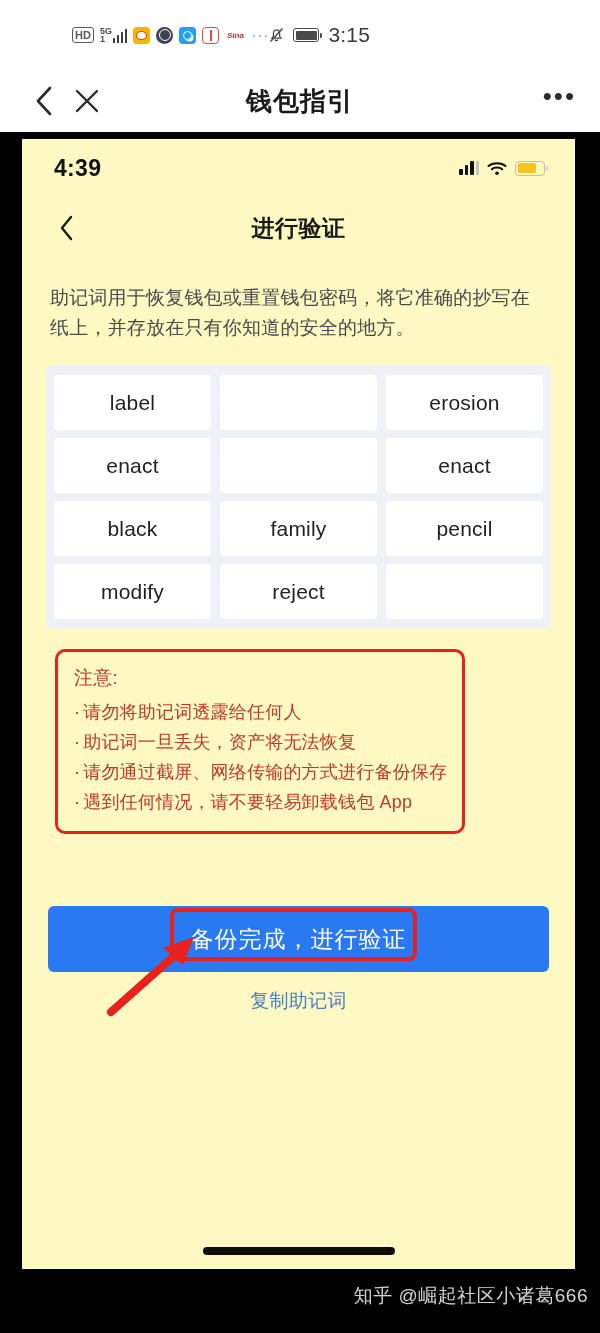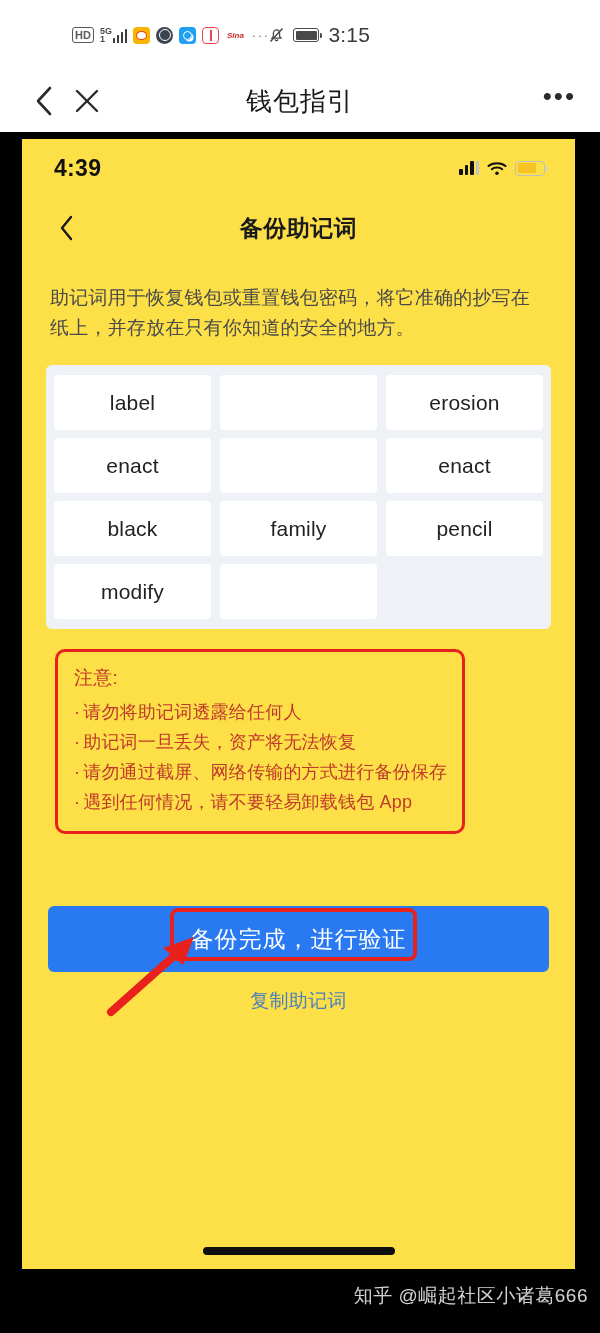--- a/index.html
+++ b/index.html
@@ -168,21 +168,21 @@
     width: 42px; height: 42px;
     display: flex; align-items: center; justify-content: center;
     flex: none;
   }
   .nav-back svg, .nav-close svg { display: block; }
   .outer-title {
     position: absolute;
     left: 0; right: 0;
     text-align: center;
     font-size: 26px;
-    font-weight: normal;
+    font-weight: bold;
     color: #1a1a1a;
     letter-spacing: 1px;
     pointer-events: none;
   }
   .nav-more {
     margin-left: auto;
     color: #2b2b2b;
     font-size: 26px;
     line-height: 10px;
     letter-spacing: 2px;
@@ -196,21 +196,21 @@
     height: 1201px;
     background: #000000;
     overflow: hidden;
   }
   .inner-screen {
     position: absolute;
     left: 22px;
     top: 7px;
     width: 553px;
     height: 1130px;
-    background: #fde047;
+    background: #fef9c3;
     overflow: hidden;
   }
 
   .in-statusbar {
     height: 58px;
     display: flex;
     align-items: center;
     justify-content: space-between;
     padding: 0 30px 0 32px;
     box-sizing: border-box;
@@ -467,36 +467,37 @@
           </div>
       </div>
     </div>
 
     <div class="in-nav">
       <div class="in-back">
         <svg width="16" height="28" viewBox="0 0 16 28">
           <polyline points="12,3 3,14 12,25" fill="none" stroke="#1a1a1a" stroke-width="2.4" stroke-linecap="round" stroke-linejoin="round"></polyline>
         </svg>
       </div>
-      <div class="in-title">备份助记词</div>
+      <div class="in-title">进行验证</div>
     </div>
 
     <div class="in-desc">助记词用于恢复钱包或重置钱包密码，将它准确的抄写在纸上，并存放在只有你知道的安全的地方。</div>
 
     <div class="mnemo-wrap">
       <div class="mnemo-cell">label</div>
       <div class="mnemo-cell empty"></div>
       <div class="mnemo-cell">erosion</div>
       <div class="mnemo-cell">enact</div>
       <div class="mnemo-cell empty"></div>
       <div class="mnemo-cell">enact</div>
       <div class="mnemo-cell">black</div>
       <div class="mnemo-cell">family</div>
       <div class="mnemo-cell">pencil</div>
       <div class="mnemo-cell">modify</div>
+      <div class="mnemo-cell">reject</div>
       <div class="mnemo-cell empty"></div>
     </div>
 
     <div class="warn-box">
       <div class="warn-title">注意:</div>
       <div class="warn-line">
         <span class="bt">·</span><span>请勿将助记词透露给任何人</span>
       </div>
       <div class="warn-line">
         <span class="bt">·</span><span>助记词一旦丢失，资产将无法恢复</span>

